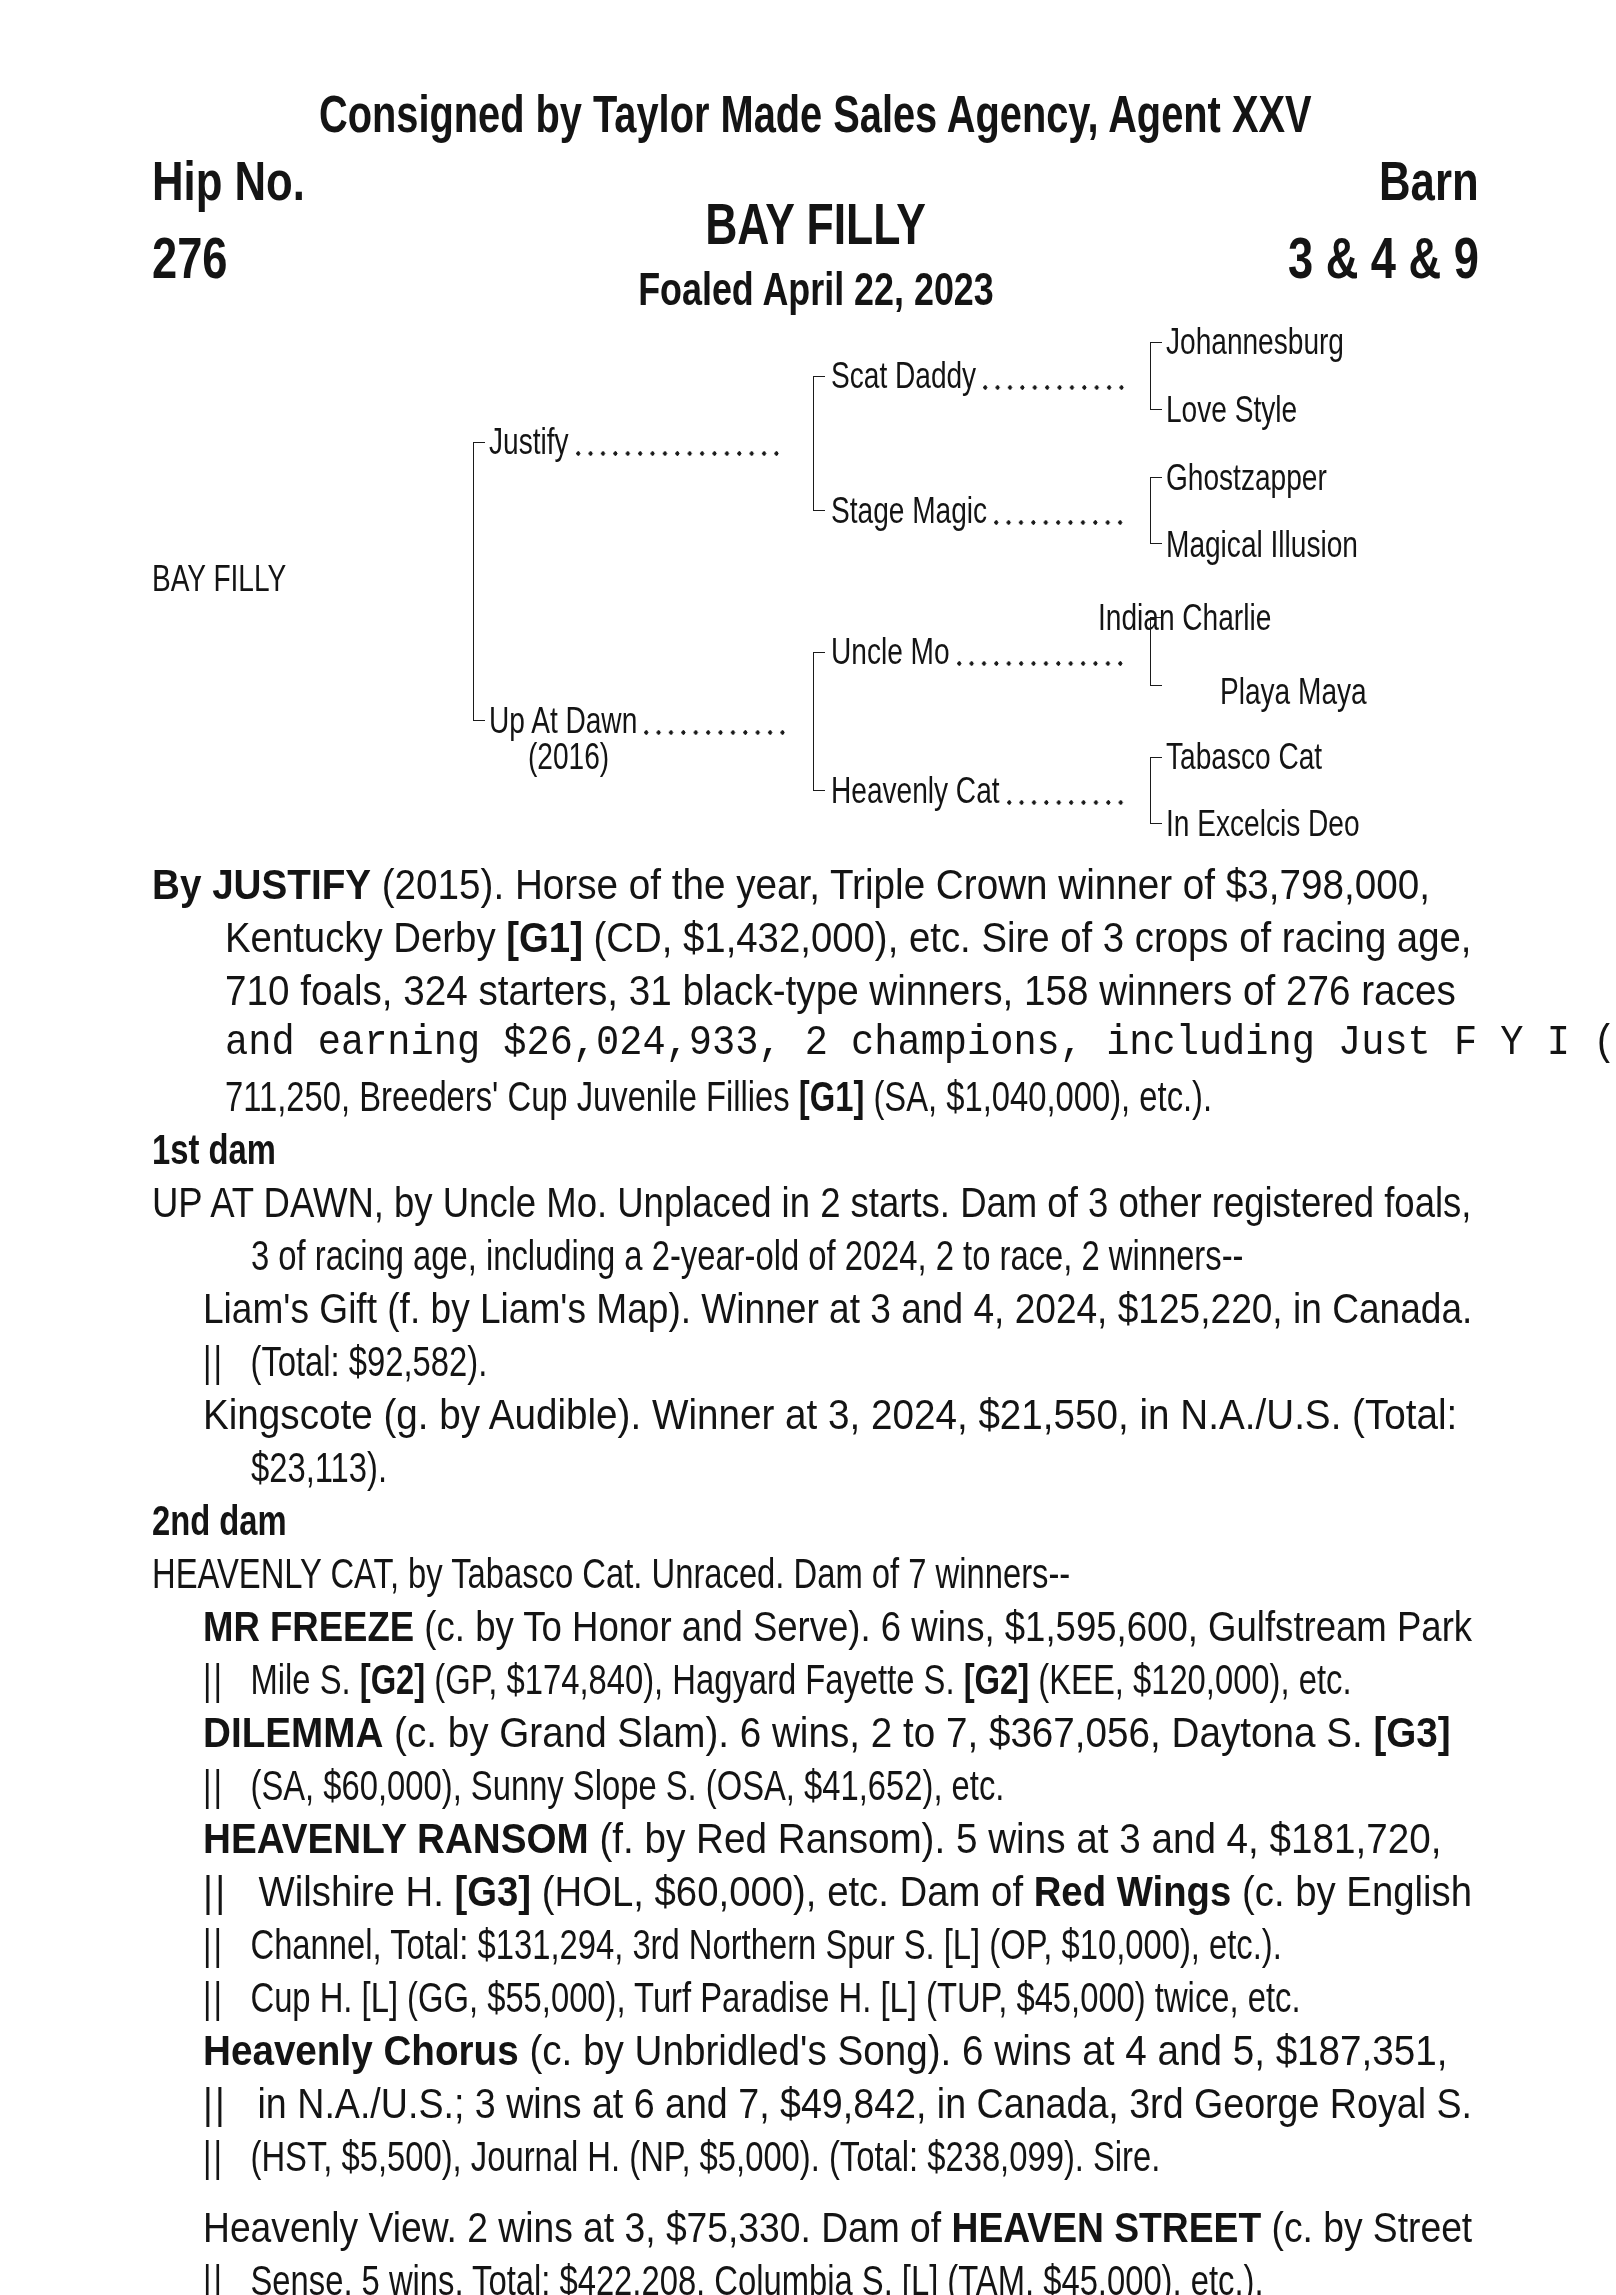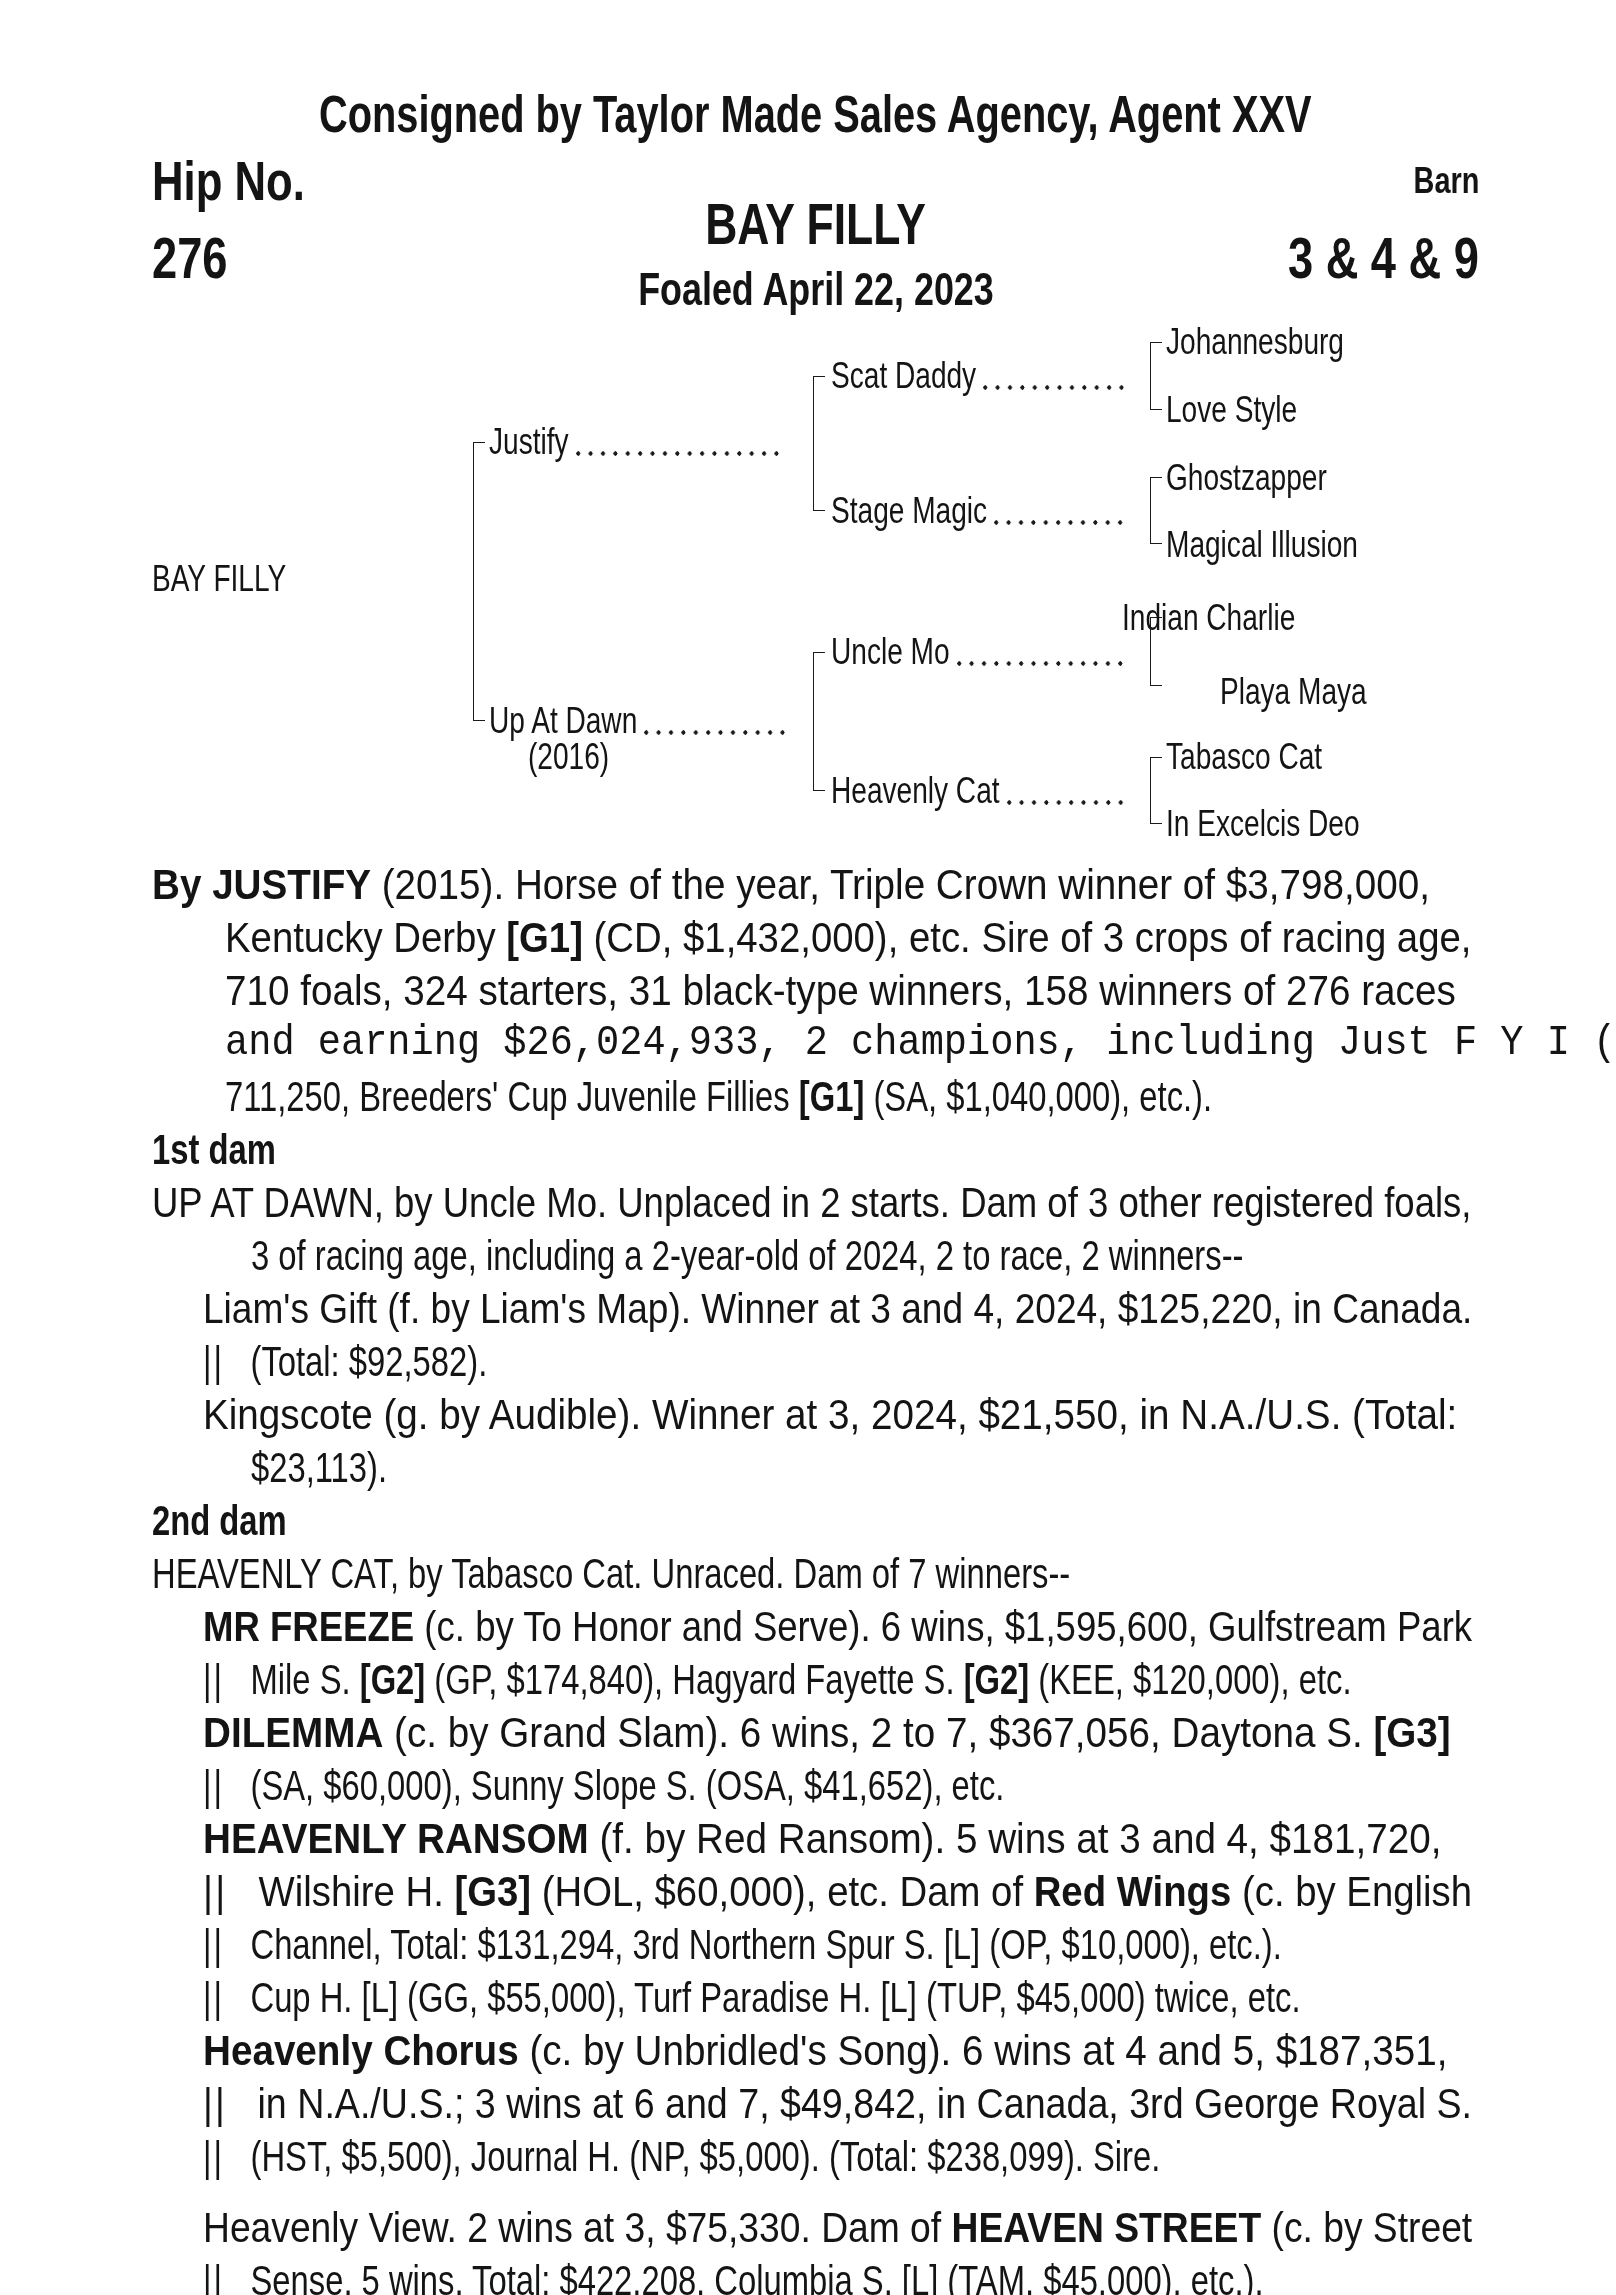--- a/index.html
+++ b/index.html
@@ -16,21 +16,21 @@
   .ln{display:inline-block;white-space:pre;transform-origin:0 50%;}
   .b{font-weight:700;}
   .mk{display:inline-block;width:1.45em;letter-spacing:0.06em;}
   
   .consignor{position:absolute;top:86px;left:152px;width:1327px;text-align:center;
     font-size:51px;line-height:57px;font-weight:700;}
   .hip-label  {position:absolute;top:150px;left:152px;font-size:56px;line-height:62px;font-weight:700;}
   .hip-number {position:absolute;top:226px;left:152px;font-size:58px;line-height:63px;font-weight:700;}
   .title      {position:absolute;top:193px;left:152px;width:1327px;text-align:center;font-size:57px;line-height:62px;font-weight:700;}
   .foaled     {position:absolute;top:264px;left:152px;width:1327px;text-align:center;font-size:46px;line-height:51px;font-weight:700;}
-  .barn-label {position:absolute;top:150px;left:152px;width:1327px;text-align:right;font-size:37px;line-height:62px;font-weight:700;}
+  .barn-label {position:absolute;top:150px;left:152px;width:1327px;text-align:right;font-size:56px;line-height:62px;font-weight:700;}
   .barn-number{position:absolute;top:226px;left:152px;width:1327px;text-align:right;font-size:58px;line-height:63px;font-weight:700;}
   
   .pedigree{position:absolute;left:0;top:0;width:1616px;height:872px;font-size:36px;}
   .pnode{position:absolute;height:46px;line-height:46px;white-space:nowrap;}
   .prow{display:flex;align-items:stretch;}
   .prow .pname{line-height:46px;}
   .dots{flex:1 1 auto;height:4.6px;align-self:flex-end;margin:0 9.2px 9.2px 7.3px;
     background:radial-gradient(circle at 2.3px 2.3px,#1b1b1b 1.8px,transparent 2.2px);
     background-size:12.4px 4.6px;background-repeat:repeat-x;}
   .brk{position:absolute;width:12px;border:1.8px solid #1b1b1b;border-right:none;box-sizing:border-box;}
@@ -87,21 +87,21 @@
       </div>
     <div class="pnode prow" style="left:831px;top:768px;width:308px;">
         <span class="pname" style="transform: scaleX(0.78); margin-right: -47px;">Heavenly Cat</span>
         <span class="dots"></span>
       </div>
 
     <div class="pnode" style="left:1166px;top:319px;"><span class="pname" style="transform: scaleX(0.78); margin-right: -50px;">Johannesburg</span></div>
     <div class="pnode" style="left:1166px;top:387px;"><span class="pname" style="transform: scaleX(0.78); margin-right: -37px;">Love Style</span></div>
     <div class="pnode" style="left:1166px;top:455px;"><span class="pname" style="transform: scaleX(0.78); margin-right: -45px;">Ghostzapper</span></div>
     <div class="pnode" style="left:1166px;top:522px;"><span class="pname" style="transform: scaleX(0.78); margin-right: -54px;">Magical Illusion</span></div>
-    <div class="pnode" style="left:1122px;top:595px;"><span class="pname" style="transform: scaleX(0.78); margin-right: -49px;">Indian Charlie</span></div>
+    <div class="pnode" style="left:1098px;top:595px;"><span class="pname" style="transform: scaleX(0.78); margin-right: -49px;">Indian Charlie</span></div>
     <div class="pnode" style="left:1220px;top:663px;margin-top:6px;"><span class="pname" style="transform: scaleX(0.78); margin-right: -41px;">Playa Maya</span></div>
     <div class="pnode" style="left:1166px;top:734px;"><span class="pname" style="transform: scaleX(0.78); margin-right: -44px;">Tabasco Cat</span></div>
     <div class="pnode" style="left:1166px;top:801px;"><span class="pname" style="transform: scaleX(0.78); margin-right: -54px;">In Excelcis Deo</span></div>
   </div>
 
   <div class="body-text" id="body-text">
       <div class="bline" style="padding-left: 0px;"><span class="ln" style="transform: scaleX(0.92);"><span class="b">By JUSTIFY</span><span> (2015). Horse of the year, Triple Crown winner of $3,798,000,</span></span></div>
       <div class="bline" style="padding-left: 73px;"><span class="ln" style="transform: scaleX(0.912738);"><span>Kentucky Derby </span><span class="b">[G1]</span><span> (CD, $1,432,000), etc. Sire of 3 crops of racing age,</span></span></div>
       <div class="bline" style="padding-left: 73px;"><span class="ln" style="transform: scaleX(0.92);"><span>710 foals, 324 starters, 31 black-type winners, 158 winners of 276 races</span></span></div>
       <div class="bline" style="padding-left: 73px; font-family: Liberation Mono, monospace;"><span class="ln" style="transform: scaleX(0.92);"><span>and earning $26,024,933, 2 champions, including Just F Y I (3 wins, $1,-</span></span></div>

